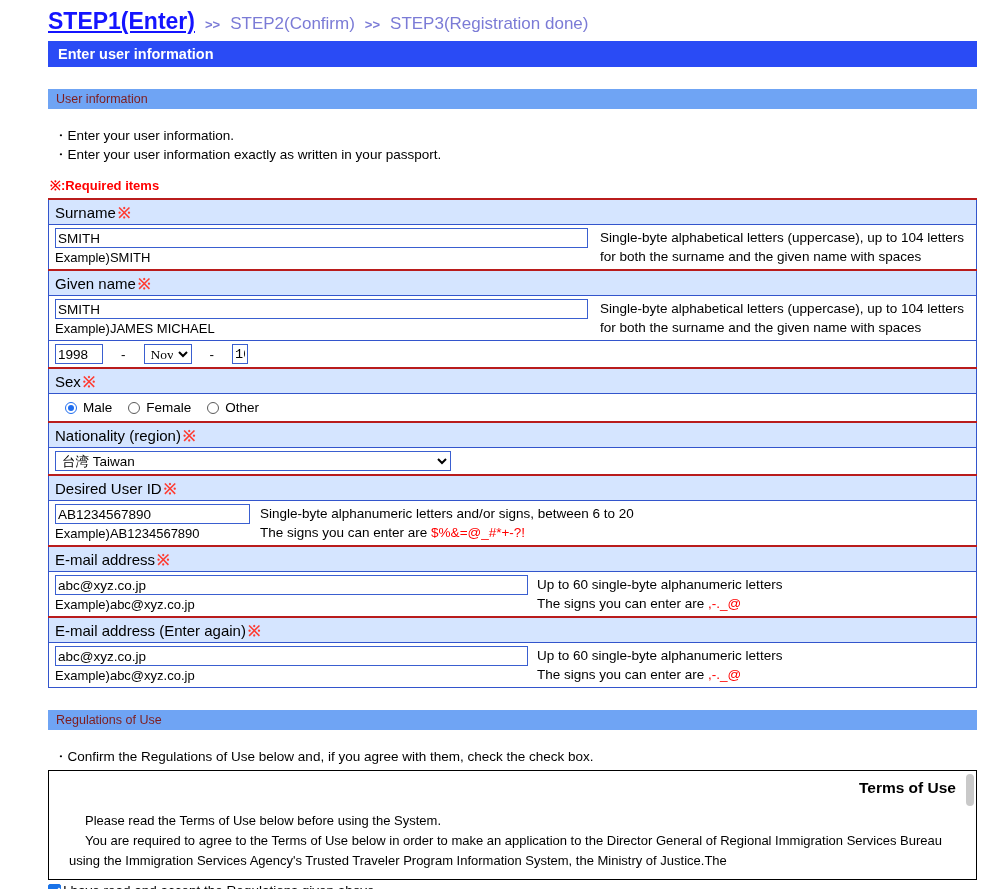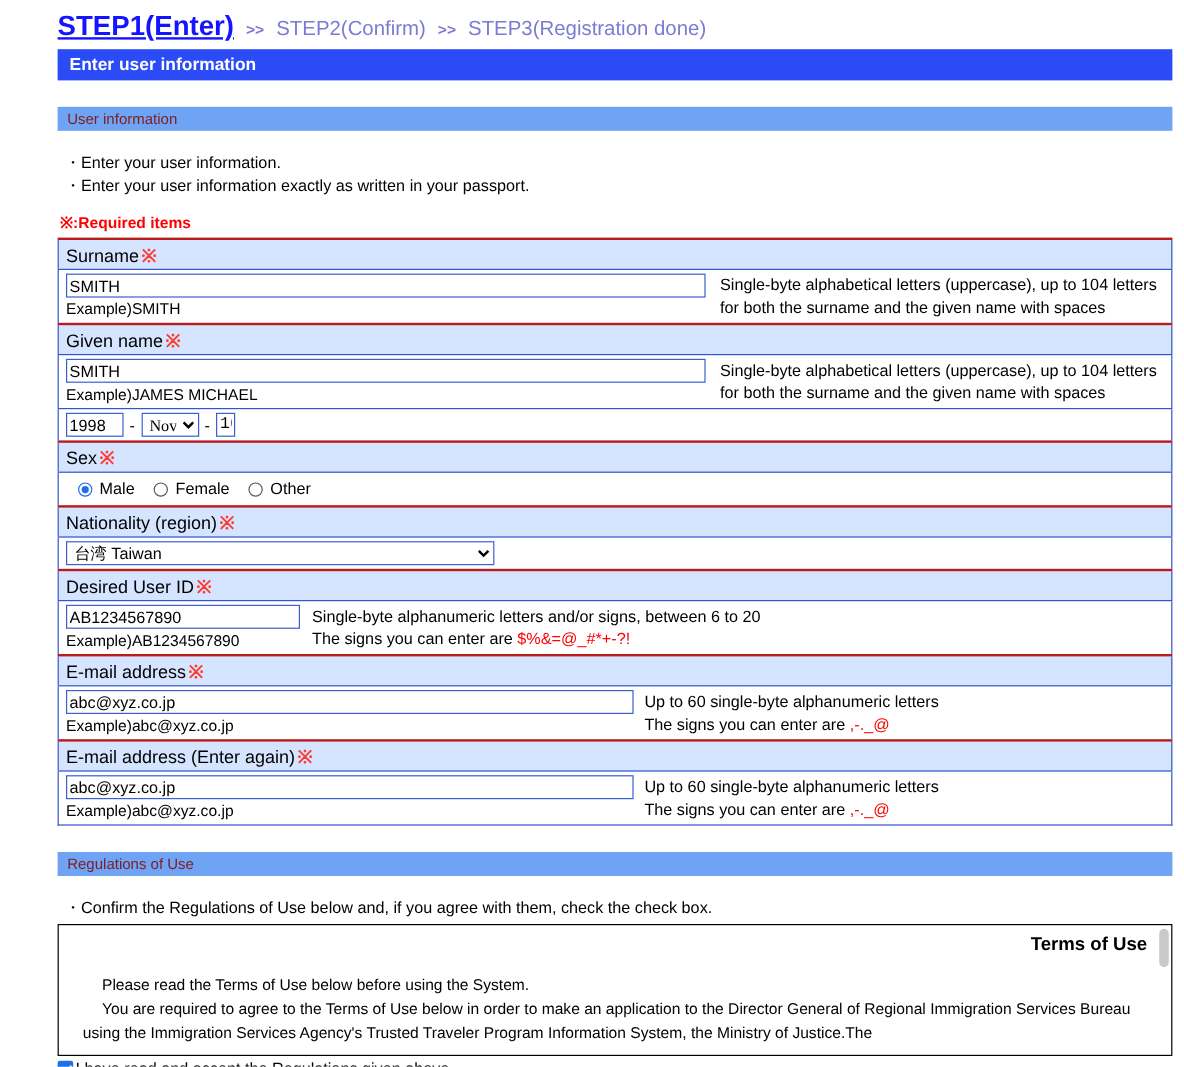--- a/index.html
+++ b/index.html
@@ -136,24 +136,24 @@
     font-size: 13.5px;
     border: 1px solid #3a5fd0;
     background: #ffffff;
     height: 20px;
     padding: 0 2px;
     color: #000;
     box-sizing: border-box;
     outline: none;
   }
   .sel-month { width: 48px; font-family: Liberation Serif, serif; }
-  .sel-nat { width: 357px; }
+  .sel-nat { width: 396px; }
 
   .dash { padding: 0 5px; color: #000; }
-  .dob-line { display: flex; align-items: center; }
+  .dob-line { display: flex; align-items: center; gap: 13px; }
 
   .radio-line { display: flex; align-items: center; padding: 3px 0 3px 10px; gap: 0; }
   .radio-wrap { display: flex; align-items: center; margin-right: 16px; }
   .radio {
     width: 12px; height: 12px; border-radius: 50%;
     border: 1px solid #5a5a5a; background: #fff;
     display: inline-block; position: relative; margin-right: 6px;
     box-sizing: border-box;
   }
   .radio.on { border-color: #1e6df0; background: #ffffff; }

